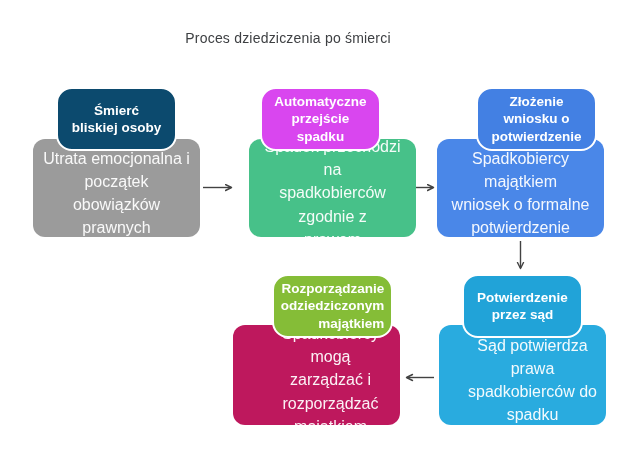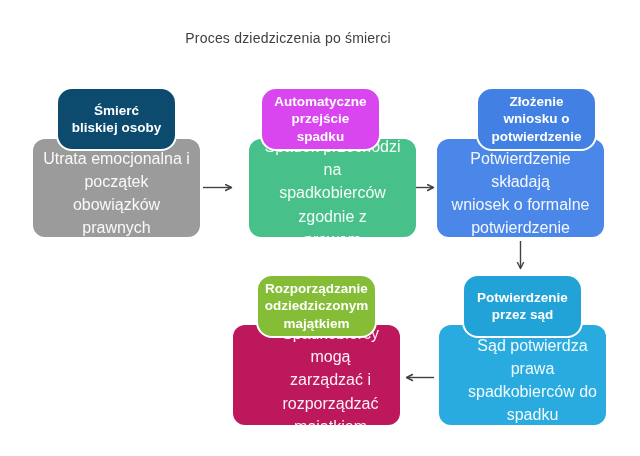--- a/index.html
+++ b/index.html
@@ -64,21 +64,21 @@
   
   .n1 .body, .n2 .body, .n3 .body { top: 139px; height: 98px; }
   .n1 .head, .n2 .head, .n3 .head { top: 87px; }
   .n1 .body { left: 33px; }   .n1 .head { left: 56px; }
   .n2 .body { left: 237px; margin-left: 12px; }  .n2 .head { left: 260px; }
   .n3 .body { left: 437px; }  .n3 .head { left: 476px; }
   
   .n4 .body, .n5 .body { top: 325px; height: 100px; }
   .n4 .head, .n5 .head { top: 274px; }
   .n4 .body { left: 439px; padding-left: 28px; }  .n4 .head { left: 462px; }
-  .n5 .body { left: 233px; }  .n5 .head { left: 256px; }
+  .n5 .body { left: 233px; }  .n5 .head { left: 272px; text-align: right; }
 </style>
 </head>
 <body>
 
 <div class="canvas">
 
   <div class="diagram-title">Proces dziedziczenia po śmierci</div>
 
   <svg class="arrow-layer" width="640" height="456" viewBox="0 0 640 456">
     <defs>
@@ -103,21 +103,21 @@
   <div class="node n2">
     <div class="body" style="background: rgb(71, 193, 137);">Spadek przechodzi na
 spadkobierców zgodnie z
 prawem</div>
     <div class="head" style="background: #d946ef;">Automatyczne
 przejście
 spadku</div>
   </div>
 
   <div class="node n3">
-    <div class="body" style="background: rgb(74, 135, 232);">Potwierdzenie składają
+    <div class="body" style="background: rgb(74, 135, 232);">Spadkobiercy majątkiem
 wniosek o formalne
 potwierdzenie</div>
     <div class="head" style="background: rgb(67, 128, 227);">Złożenie
 wniosku o
 potwierdzenie</div>
   </div>
 
   <div class="node n4">
     <div class="body" style="background: rgb(41, 171, 223);">Sąd potwierdza prawa
 spadkobierców do spadku</div>

